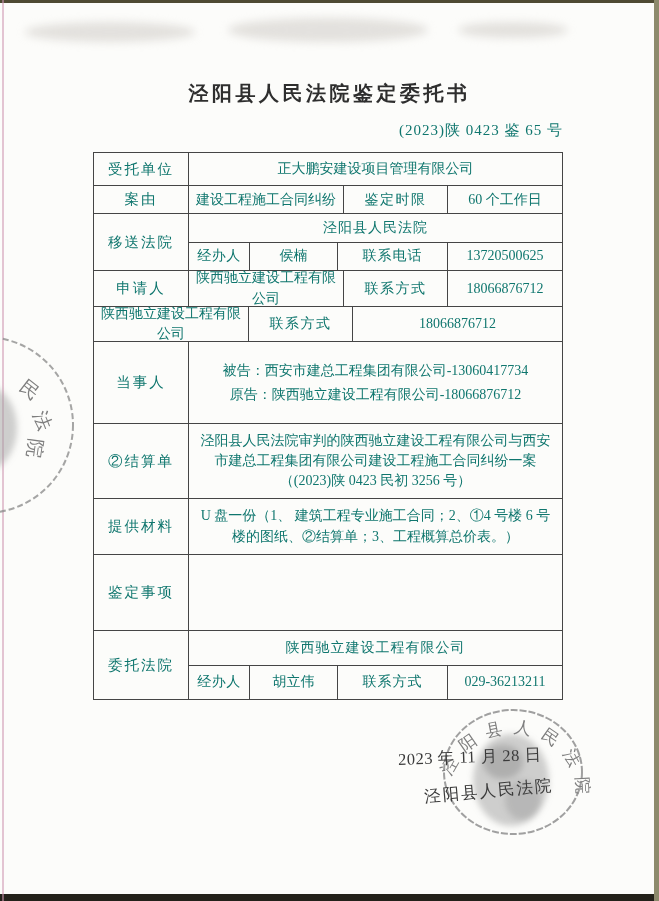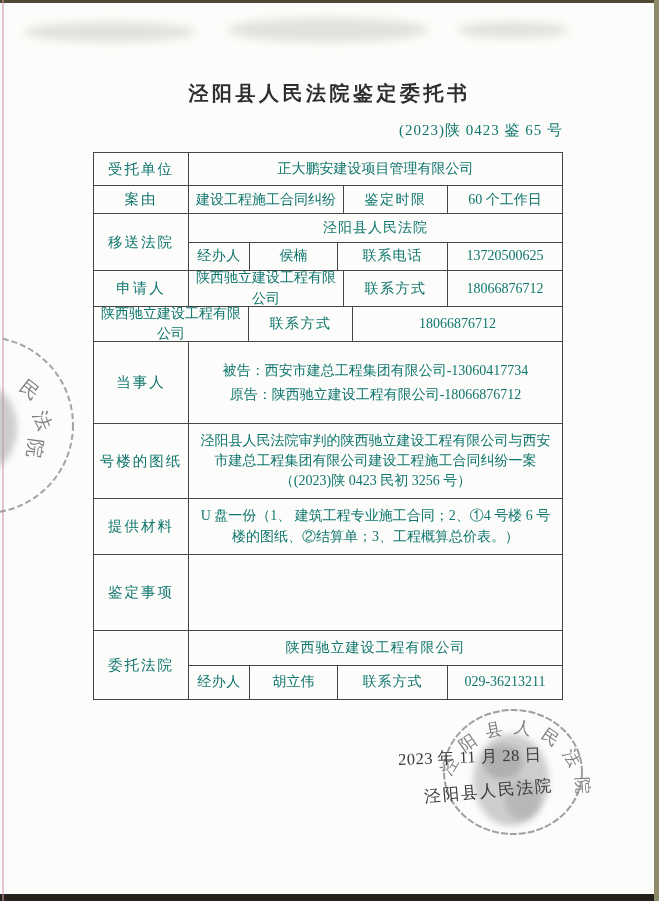--- a/index.html
+++ b/index.html
@@ -136,21 +136,21 @@
 
     <div class="row r6">
       <div class="cell lbl">当事人</div>
       <div class="cell val two-lines">
         <div>被告：西安市建总工程集团有限公司-13060417734</div>
         <div>原告：陕西驰立建设工程有限公司-18066876712</div>
       </div>
     </div>
 
     <div class="row r7">
-      <div class="cell lbl">号楼的图纸</div>
+      <div class="cell lbl">②结算单</div>
       <div class="cell val just">泾阳县人民法院审判的陕西驰立建设工程有限公司与西安市建总工程集团有限公司建设工程施工合同纠纷一案（(2023)陕 0423 民初 3256 号）</div>
     </div>
 
     <div class="row r8">
       <div class="cell lbl">提供材料</div>
       <div class="cell val just">U 盘一份（1、 建筑工程专业施工合同；2、①4 号楼 6 号楼的图纸、②结算单；3、工程概算总价表。）</div>
     </div>
 
     <div class="row r9">
       <div class="cell lbl">鉴定事项</div>

